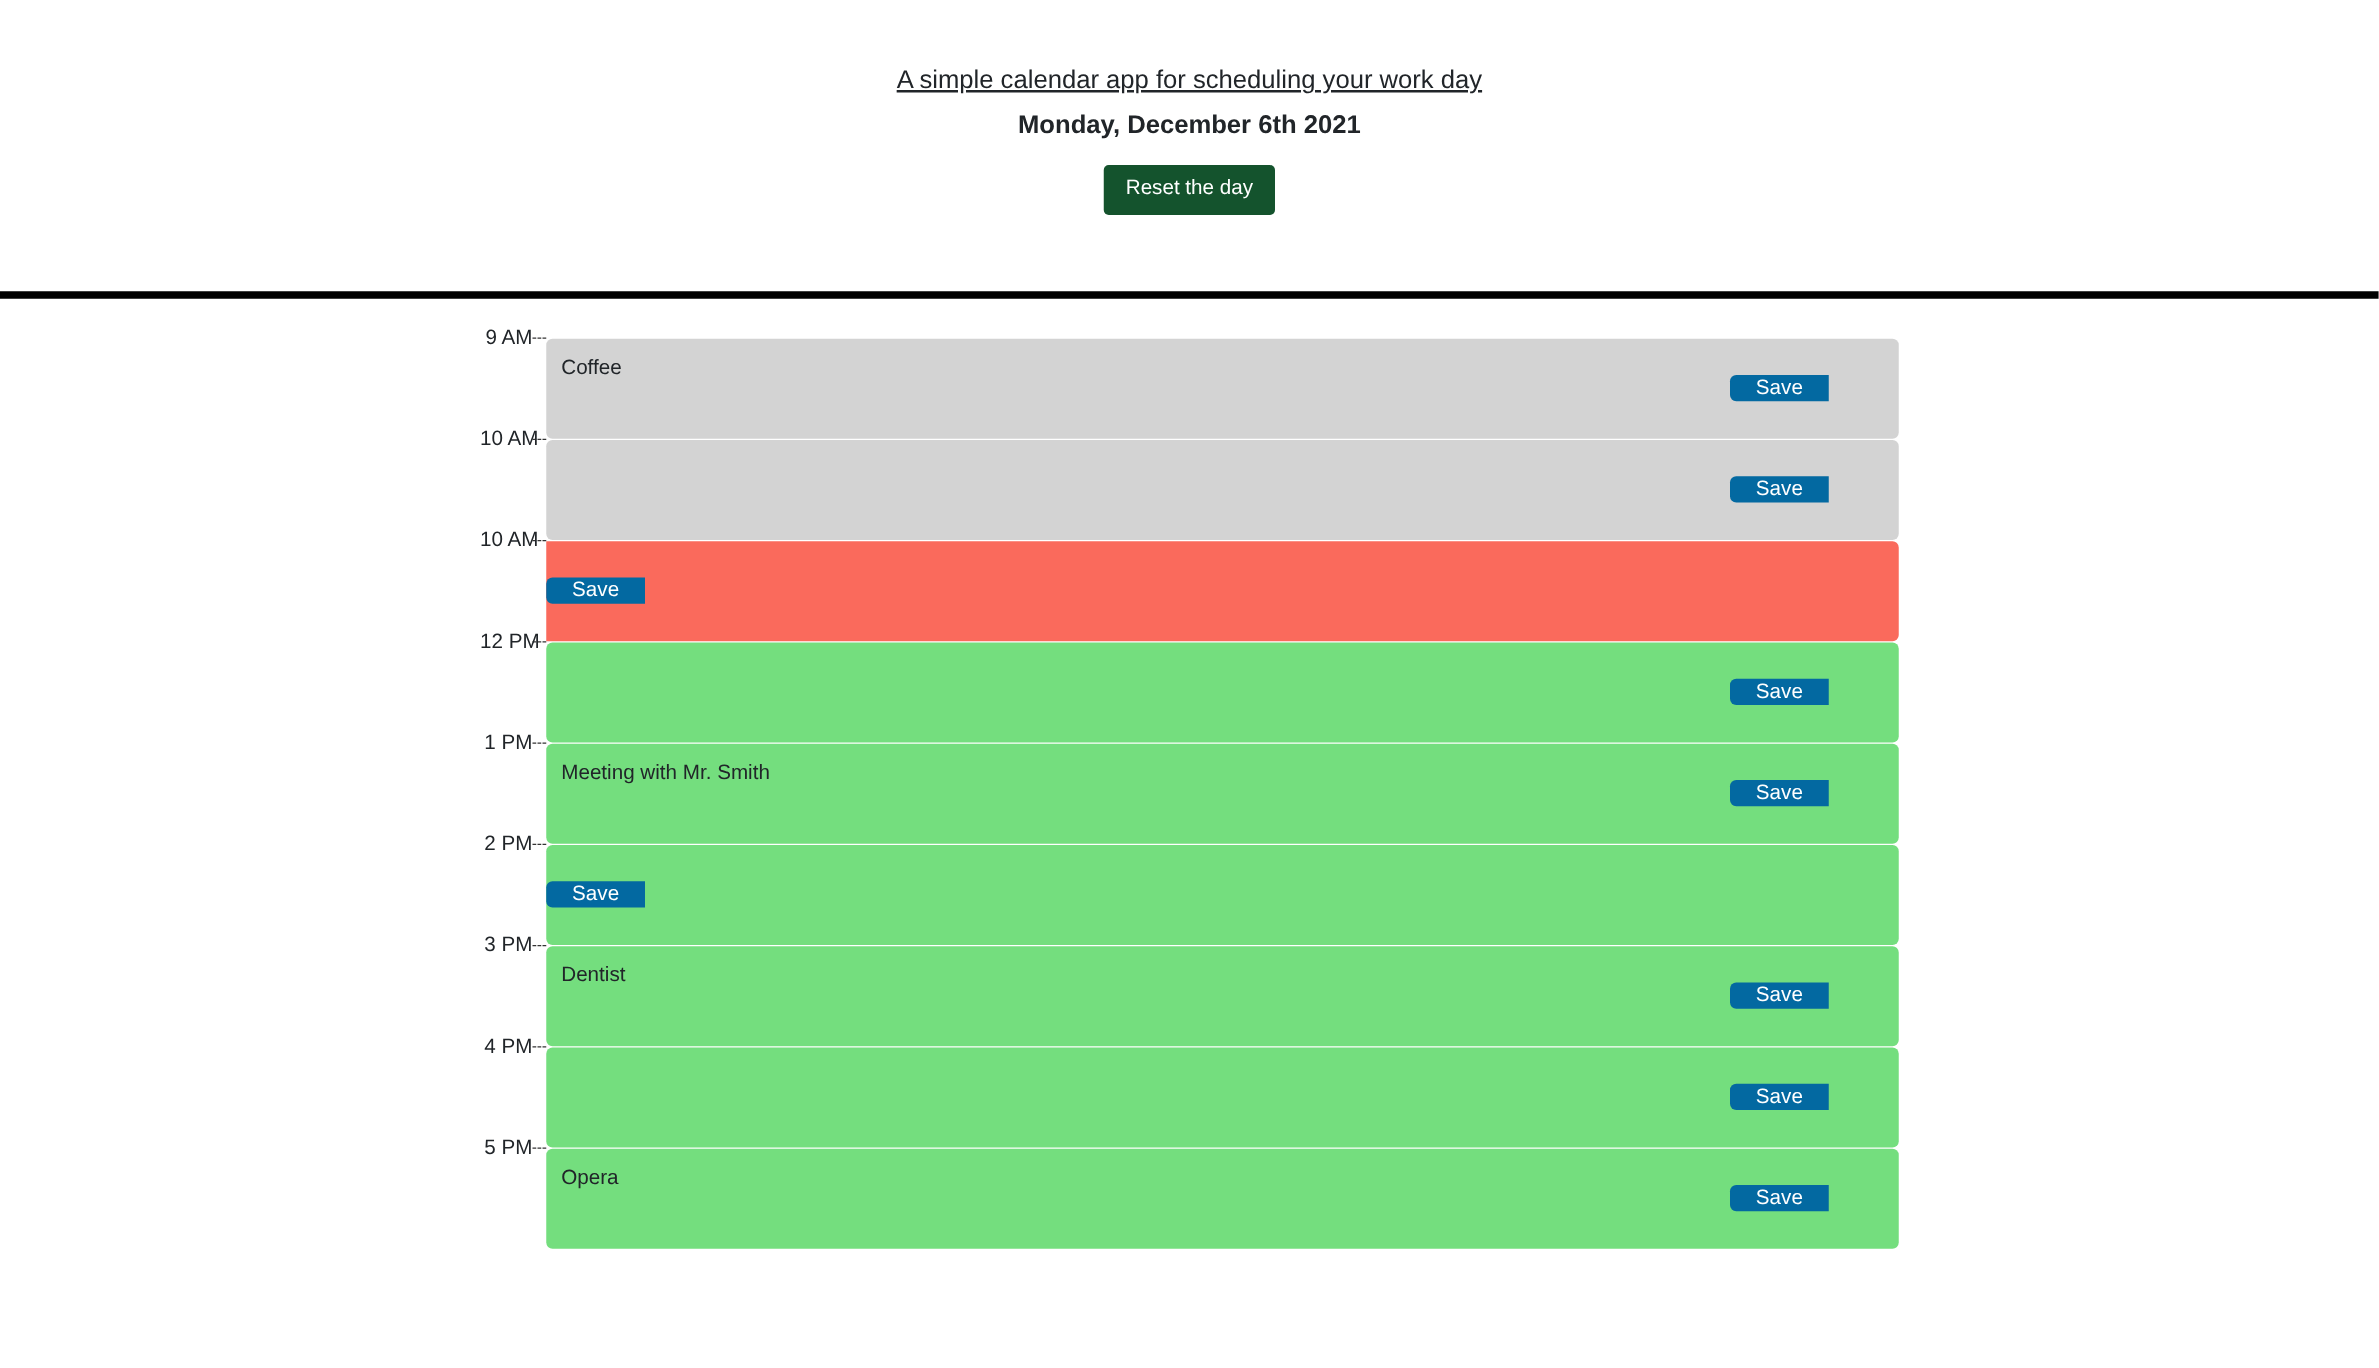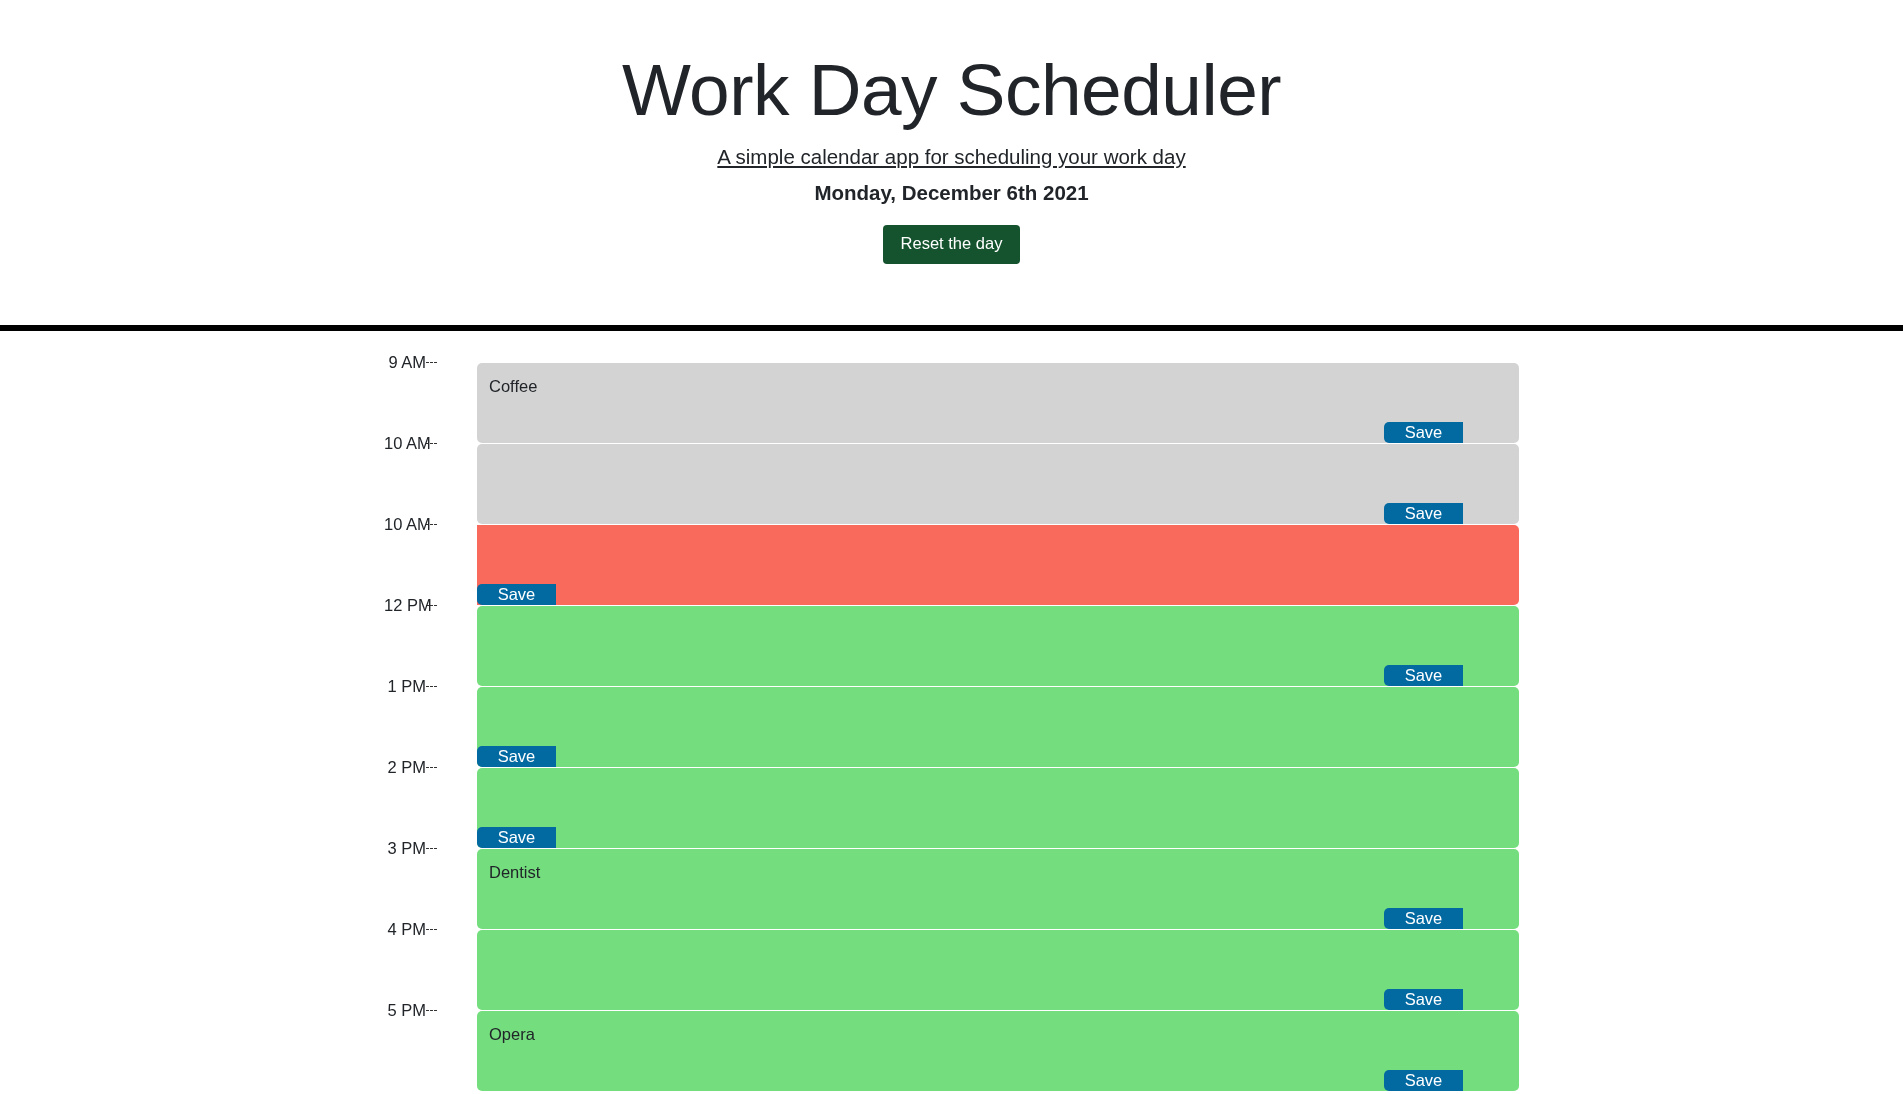--- a/index.html
+++ b/index.html
@@ -92,25 +92,24 @@
     width: 11px;
     border-top: 1px dashed #333;
     height: 0;
     margin-top: -1px;
     align-self: flex-start;
   }
 
   .row-body {
     flex: 1 1 auto;
     display: flex;
-    align-items: flex-end;
+    align-items: center;
     border-radius: 5px;
     overflow: visible;
     position: relative;
-    margin-left: 40px;
   }
 
   .row-body.past    { background: #d3d3d3; }
   .row-body.present { background: #fa6a5c; }
   .row-body.future  { background: #74de7e; }
 
   .row-body.present {
     border-radius: 0 5px 5px 0;
   }
 
@@ -143,21 +142,20 @@
     align-items: center;
     justify-content: center;
     margin-right: 56px;
   }
   .row-body.present .save-btn { margin-right: 48px; }
 </style>
 </head>
 <body>
 
 <div class="jumbotron">
-  <h1 class="app-title">Work Day Scheduler</h1>
   <p class="app-subtitle">A simple calendar app for scheduling your work day</p>
   <p class="current-day">Monday, December 6th 2021</p>
   <button class="reset-button">Reset the day</button>
 </div>
 
 <div class="divider"></div>
 
 <div class="scheduler" id="scheduler">
     <div class="time-block">
       <div class="hour">9 AM</div>
@@ -187,20 +185,21 @@
       <div class="hour-rule"></div>
       <div class="row-body future">
         <textarea class="description" placeholder="" style=""></textarea>
         <button class="save-btn">Save</button>
       </div>
     </div>
     <div class="time-block">
       <div class="hour">1 PM</div>
       <div class="hour-rule"></div>
       <div class="row-body future">
+        <textarea class="description" placeholder="" style="">Meeting with Mr. Smith</textarea>
         <button class="save-btn">Save</button>
       </div>
     </div>
     <div class="time-block">
       <div class="hour">2 PM</div>
       <div class="hour-rule"></div>
       <div class="row-body future">
         <button class="save-btn">Save</button>
       </div>
     </div>

